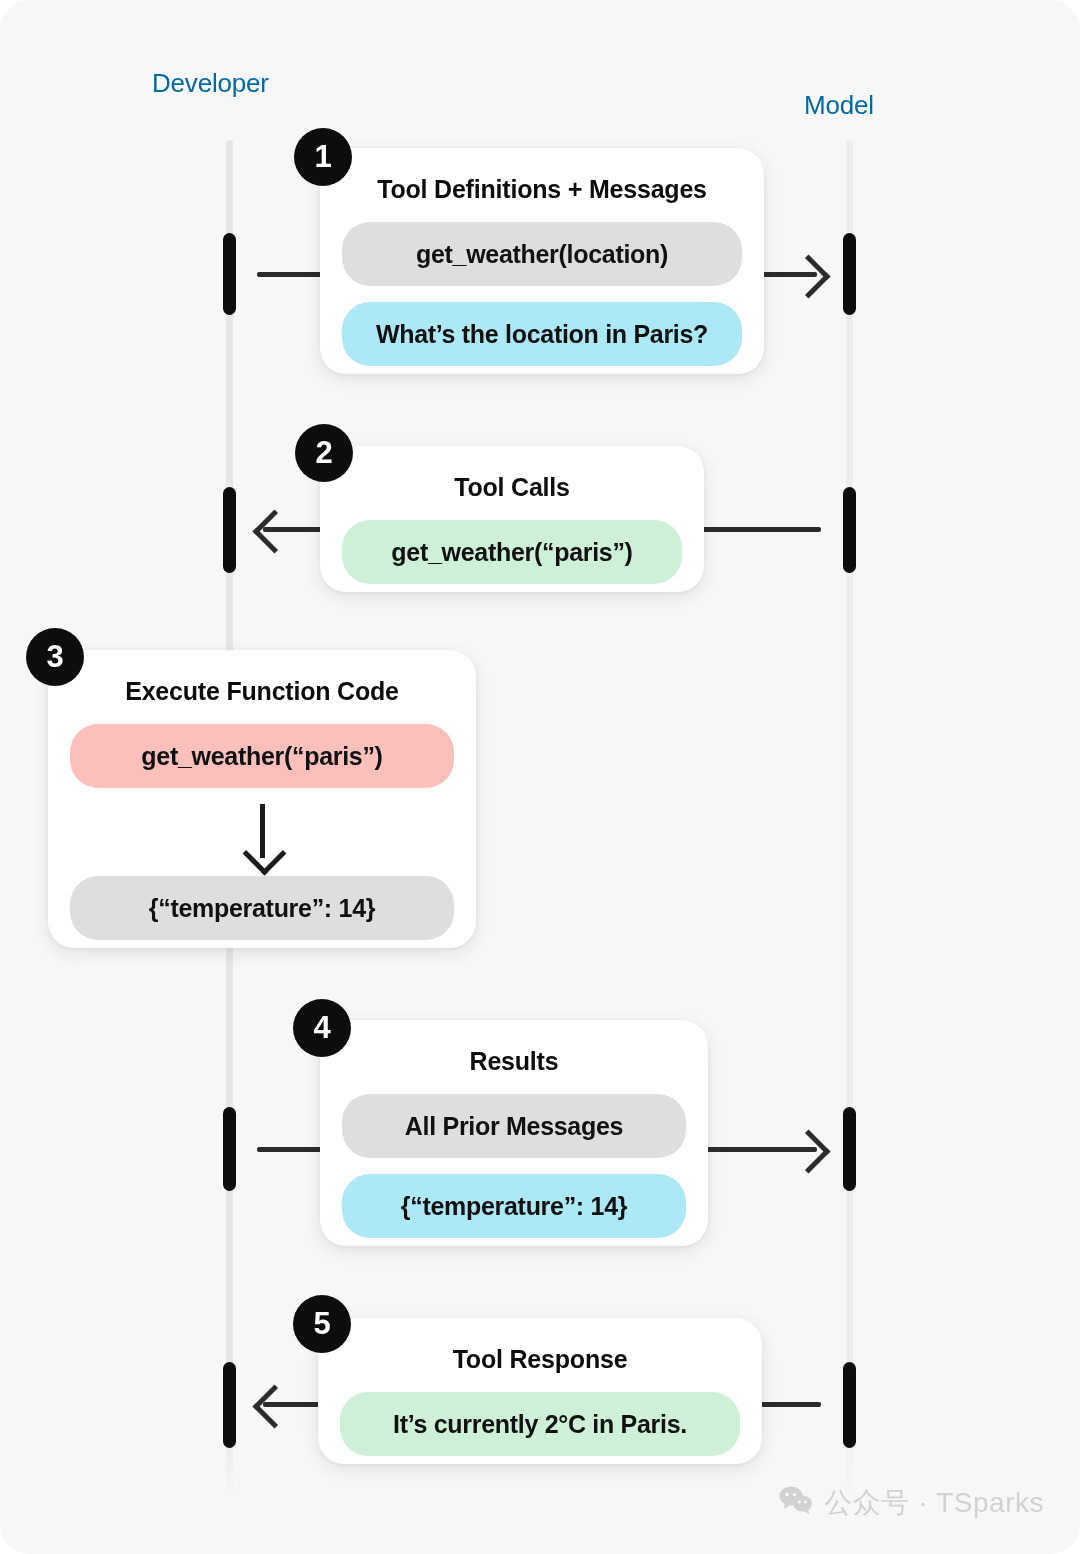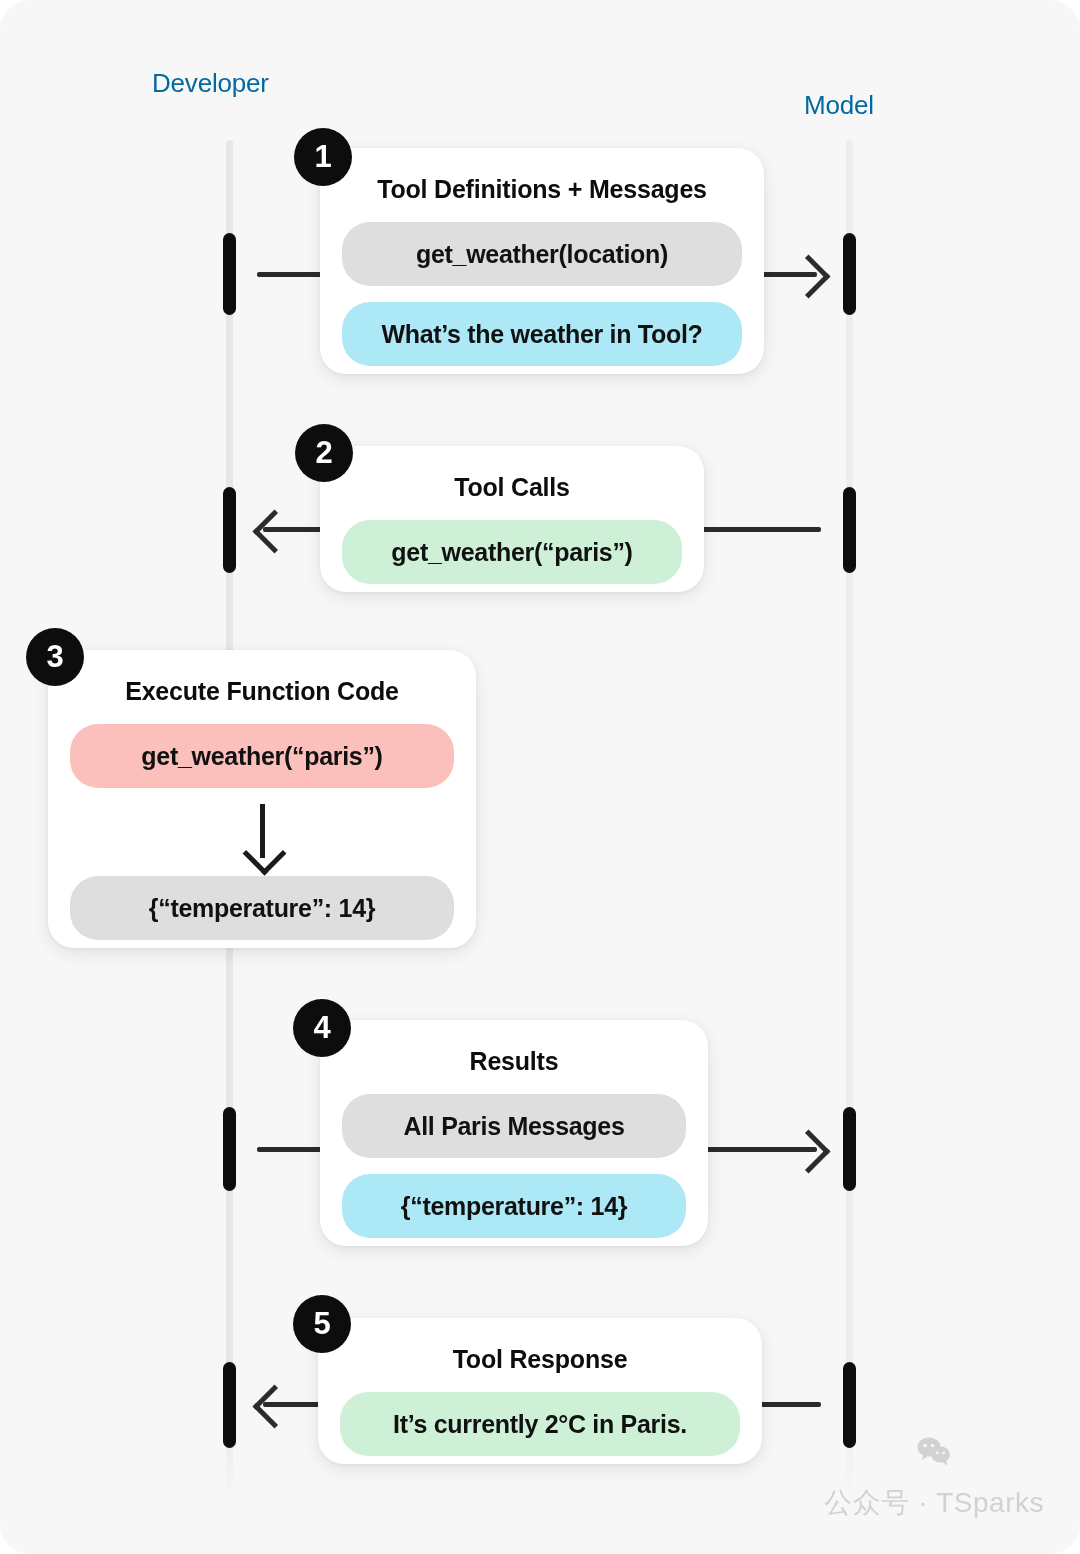--- a/index.html
+++ b/index.html
@@ -71,21 +71,21 @@
   
   .down-arrow{position:relative;height:66px;margin:2px 0 6px 0;}
   .down-arrow .shaft{position:absolute;left:50%;top:0;margin-left:-2.5px;width:5px;height:54px;background:#1b1b1b;}
   .down-arrow .head{position:absolute;left:50%;top:34px;margin-left:-13px;width:26px;height:26px;
         border-right:5px solid #1b1b1b;border-bottom:5px solid #1b1b1b;transform:rotate(45deg);}
 
   
   #watermark{
     position:absolute;right:36px;bottom:32px;
     display:flex;align-items:center;gap:11px;
-    color:#d2d2d2;font-size:28px;font-weight:400;letter-spacing:0.5px;flex-direction:column;
+    color:#d2d2d2;font-size:28px;font-weight:400;letter-spacing:0.5px;
   }
   #watermark .wm-text{color:#d2d2d2;}
 </style>
 </head>
 <body>
 
 <div id="canvas">
 
   <div class="col-header" id="hdr-dev">Developer</div>
   <div class="col-header" id="hdr-model">Model</div>
@@ -95,21 +95,21 @@
 
   <div class="activation" style="left:223px;top:233px;height:82px;"></div>
   <div class="activation" style="left:843px;top:233px;height:82px;"></div>
   <div class="msg-line" style="left:257px;top:272px;width:560px;"></div>
   <div class="arrow-head right" style="left:793px;top:261px;"></div>
 
   <div class="badge" style="left:294px;top:128px;">1</div>
   <div class="card" style="left:320px;top:148px;width:444px;">
     <div class="card-title">Tool Definitions + Messages</div>
     <div class="pill gray">get_weather(location)</div>
-    <div class="pill blue">What’s the weather in Tool?</div>
+    <div class="pill blue">What’s the location in Paris?</div>
   </div>
 
   <div class="activation" style="left:223px;top:487px;height:86px;"></div>
   <div class="activation" style="left:843px;top:487px;height:86px;"></div>
   <div class="msg-line" style="left:263px;top:527px;width:558px;"></div>
   <div class="arrow-head left" style="left:259px;top:516px;"></div>
 
   <div class="badge" style="left:295px;top:424px;">2</div>
   <div class="card" style="left:320px;top:446px;width:384px;">
     <div class="card-title">Tool Calls</div>
@@ -128,21 +128,21 @@
   </div>
 
   <div class="activation" style="left:223px;top:1107px;height:84px;"></div>
   <div class="activation" style="left:843px;top:1107px;height:84px;"></div>
   <div class="msg-line" style="left:257px;top:1147px;width:560px;"></div>
   <div class="arrow-head right" style="left:793px;top:1136px;"></div>
 
   <div class="badge" style="left:293px;top:999px;">4</div>
   <div class="card" style="left:320px;top:1020px;width:388px;">
     <div class="card-title">Results</div>
-    <div class="pill gray">All Paris Messages</div>
+    <div class="pill gray">All Prior Messages</div>
     <div class="pill blue">{“temperature”: 14}</div>
   </div>
 
   <div class="activation" style="left:223px;top:1362px;height:86px;"></div>
   <div class="activation" style="left:843px;top:1362px;height:86px;"></div>
   <div class="msg-line" style="left:263px;top:1402px;width:558px;"></div>
   <div class="arrow-head left" style="left:259px;top:1391px;"></div>
 
   <div class="badge" style="left:293px;top:1295px;">5</div>
   <div class="card" style="left:318px;top:1318px;width:444px;">

